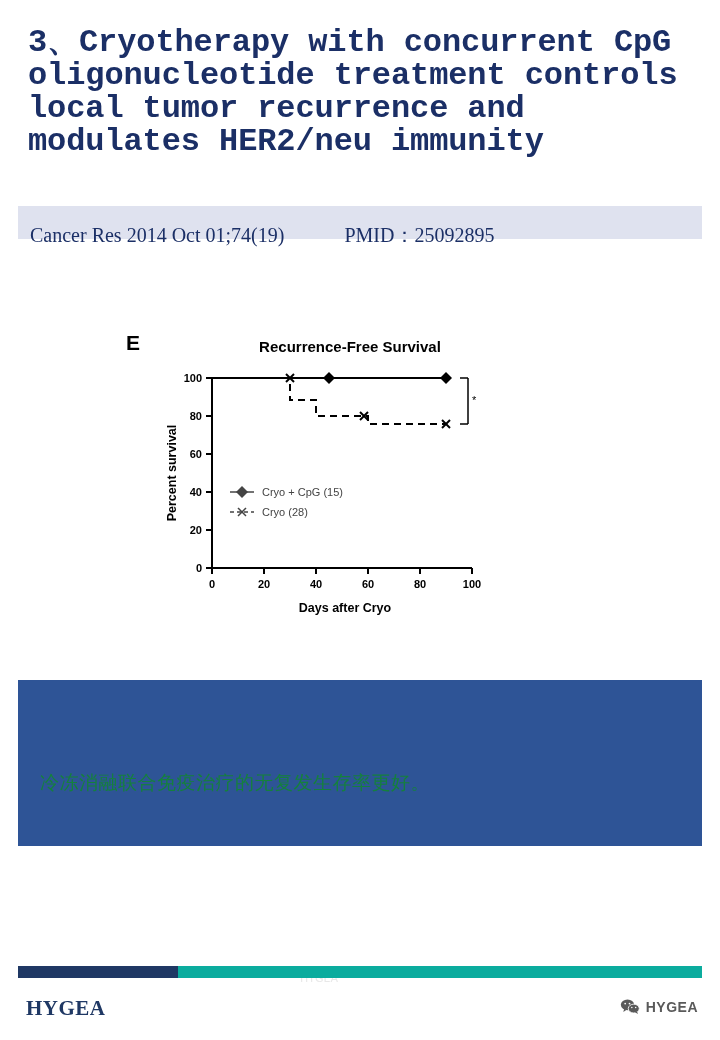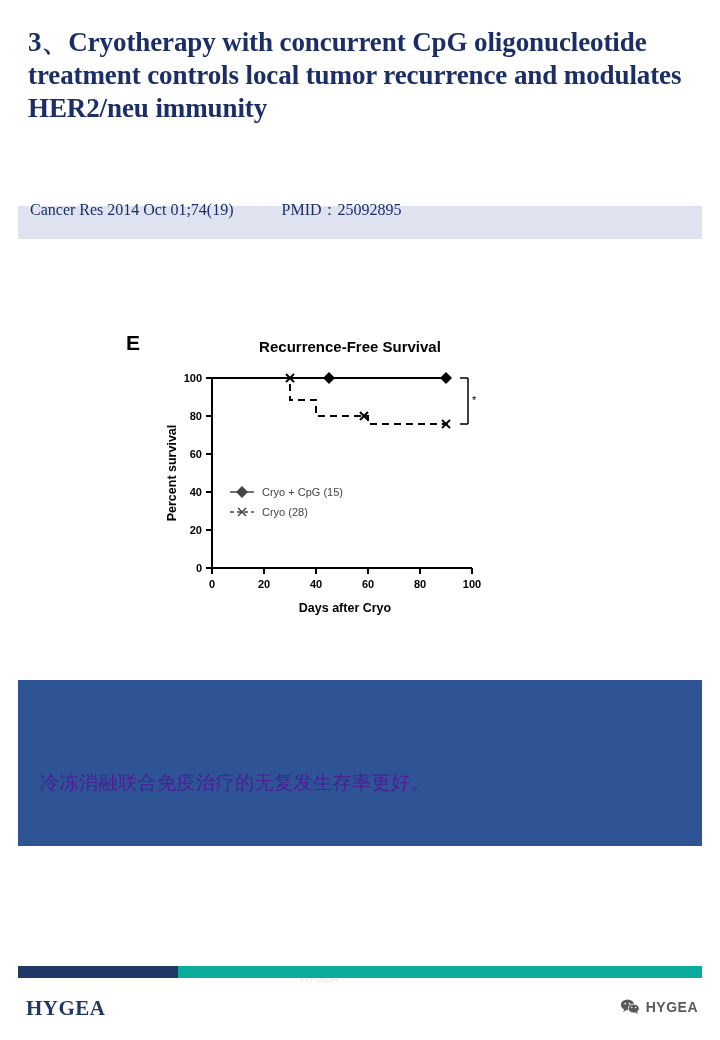--- a/index.html
+++ b/index.html
@@ -21,43 +21,43 @@
     width: 720px;
     height: 1040px;
   }
 
   
   .title {
     position: absolute;
     left: 28px;
     top: 26px;
     width: 664px;
-    font-family: Liberation Serif, serif;
-    font-weight: bold;
-    font-size: 27px;
+    font-family: Liberation Mono, monospace;
+    font-weight: bold;
+    font-size: 32px;
     line-height: 33px;
     color: #1b2f66;
     letter-spacing: -0.1px;
   }
 
   
   .citation-band {
     position: absolute;
     left: 18px;
     top: 206px;
     width: 684px;
     height: 33px;
     background: #dfe2ef;
   }
   .citation-text {
     position: absolute;
     left: 30px;
-    top: 200px;
+    top: 222px;
     font-family: "Liberation Serif", serif;
-    font-size: 16px;
+    font-size: 20px;
     color: #1b2f66;
     white-space: pre;
   }
 
   
   .figure {
     position: absolute;
     left: 120px;
     top: 300px;
     width: 420px;
@@ -83,21 +83,21 @@
     font-weight: bold;
     color: #ffffff;
     letter-spacing: 1px;
   }
   .result-text {
     position: absolute;
     left: 40px;
     top: 770px;
     font-family: "DejaVu Sans", sans-serif;
     font-size: 19px;
-    color: #4c1d95;
+    color: #15803d;
     letter-spacing: 0.5px;
   }
 
   
   .footer-bar-left {
     position: absolute;
     left: 18px;
     top: 966px;
     width: 160px;
     height: 12px;

